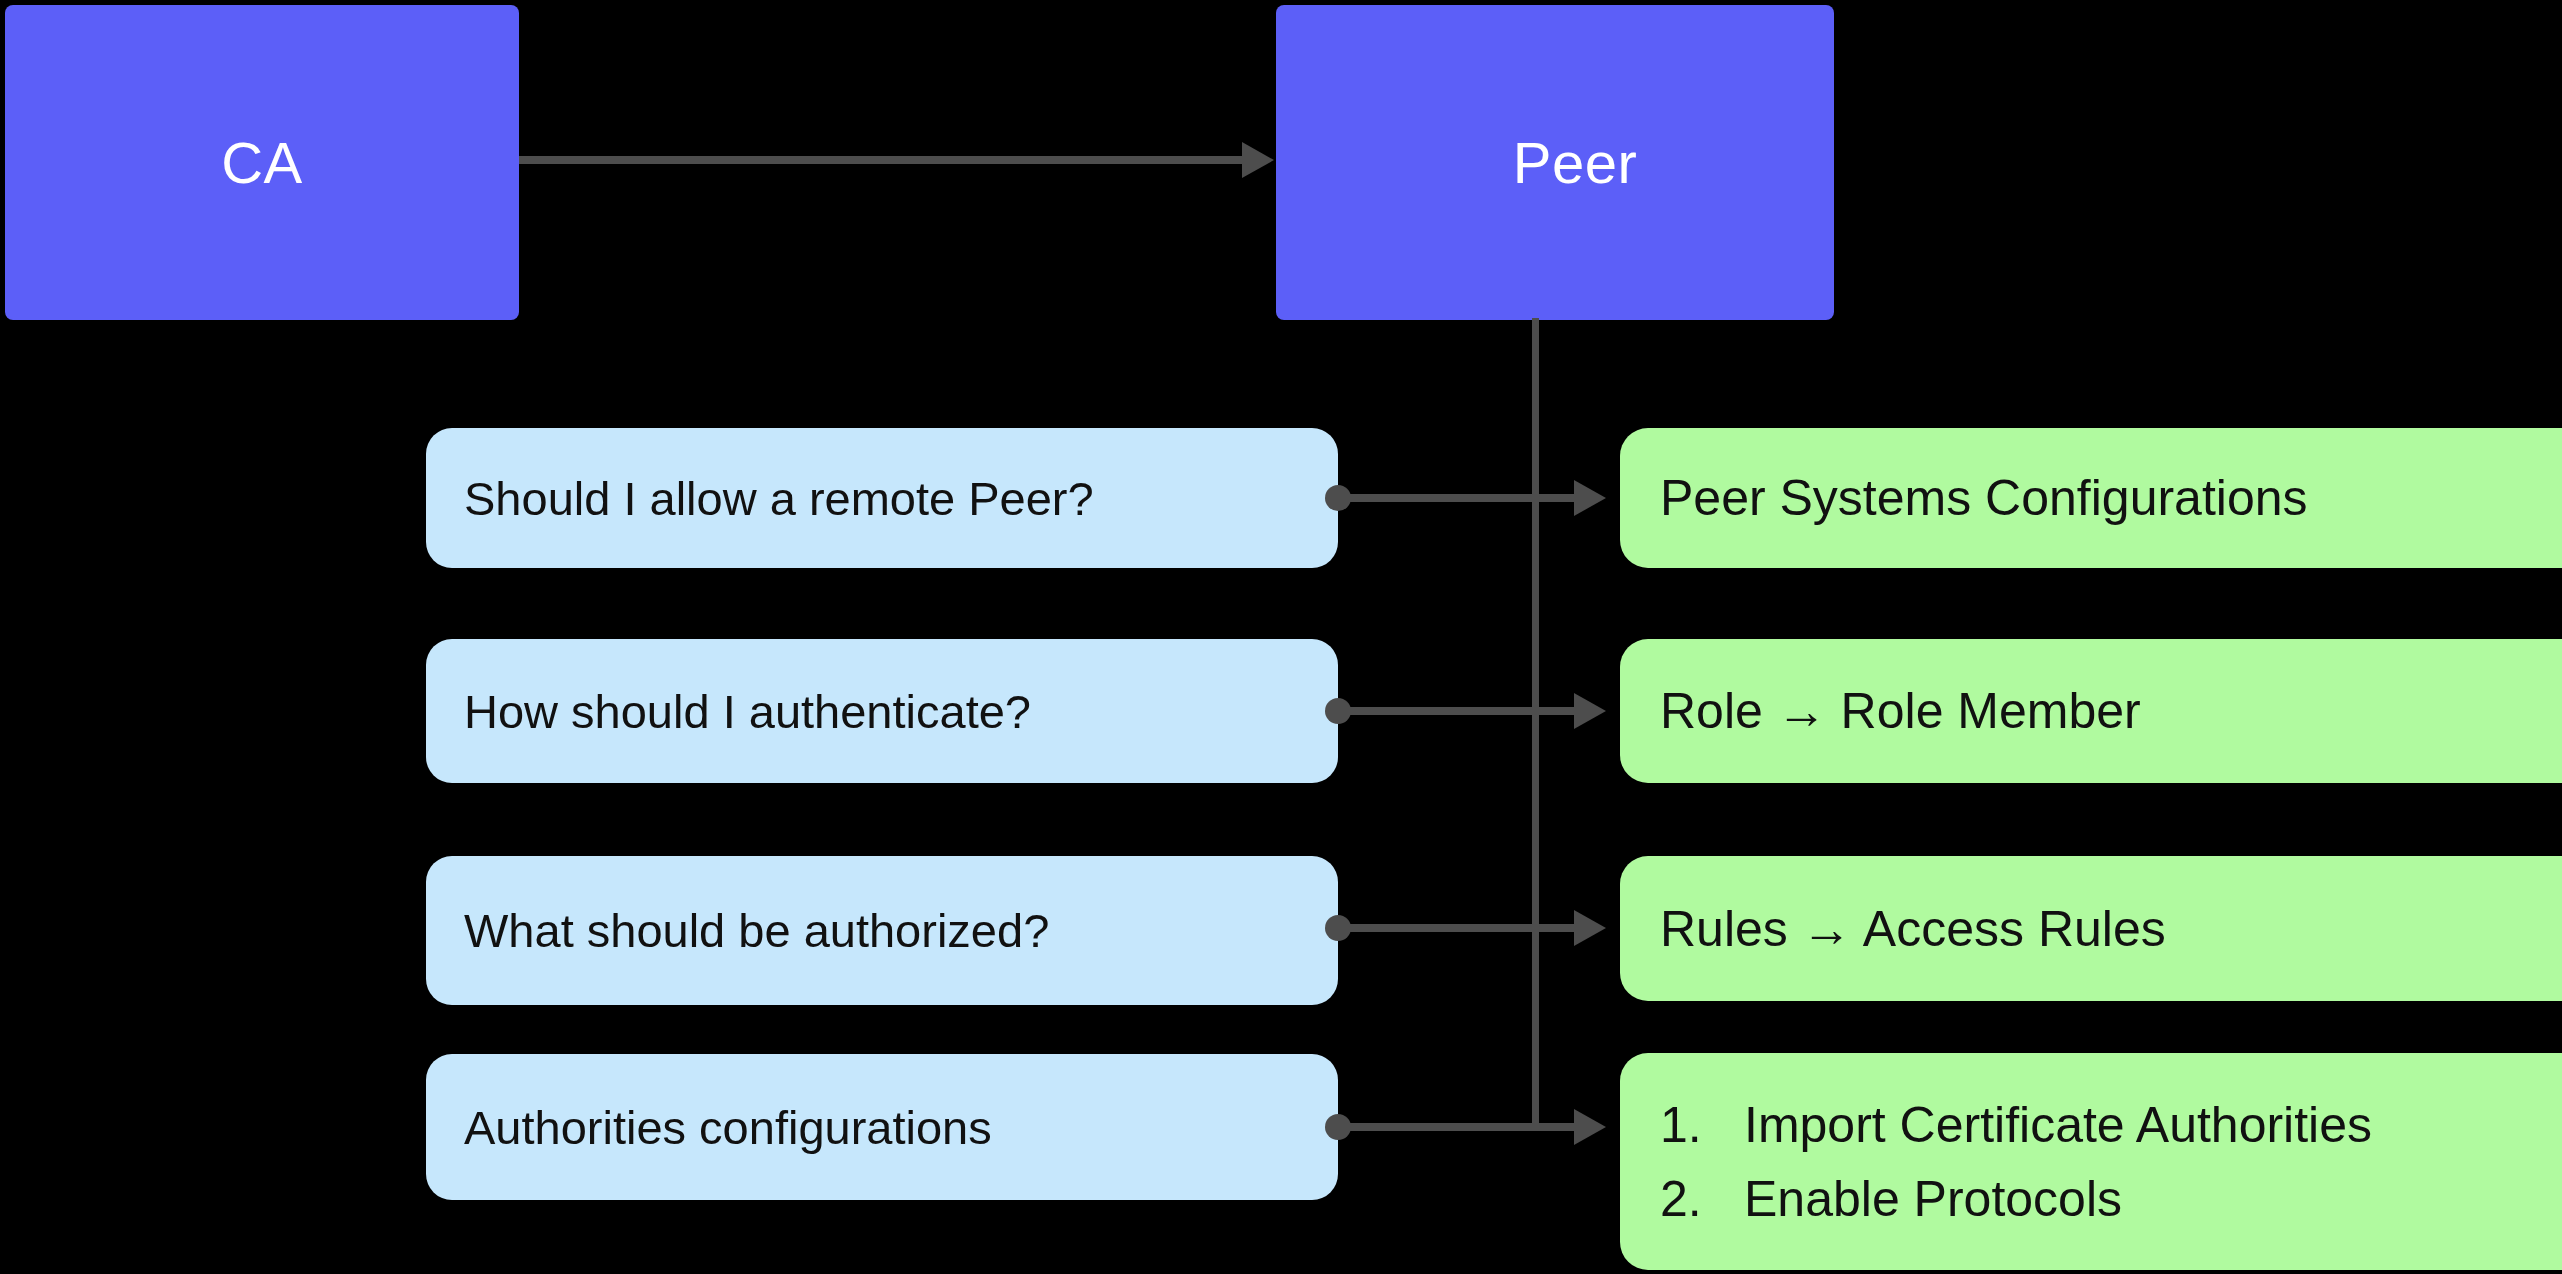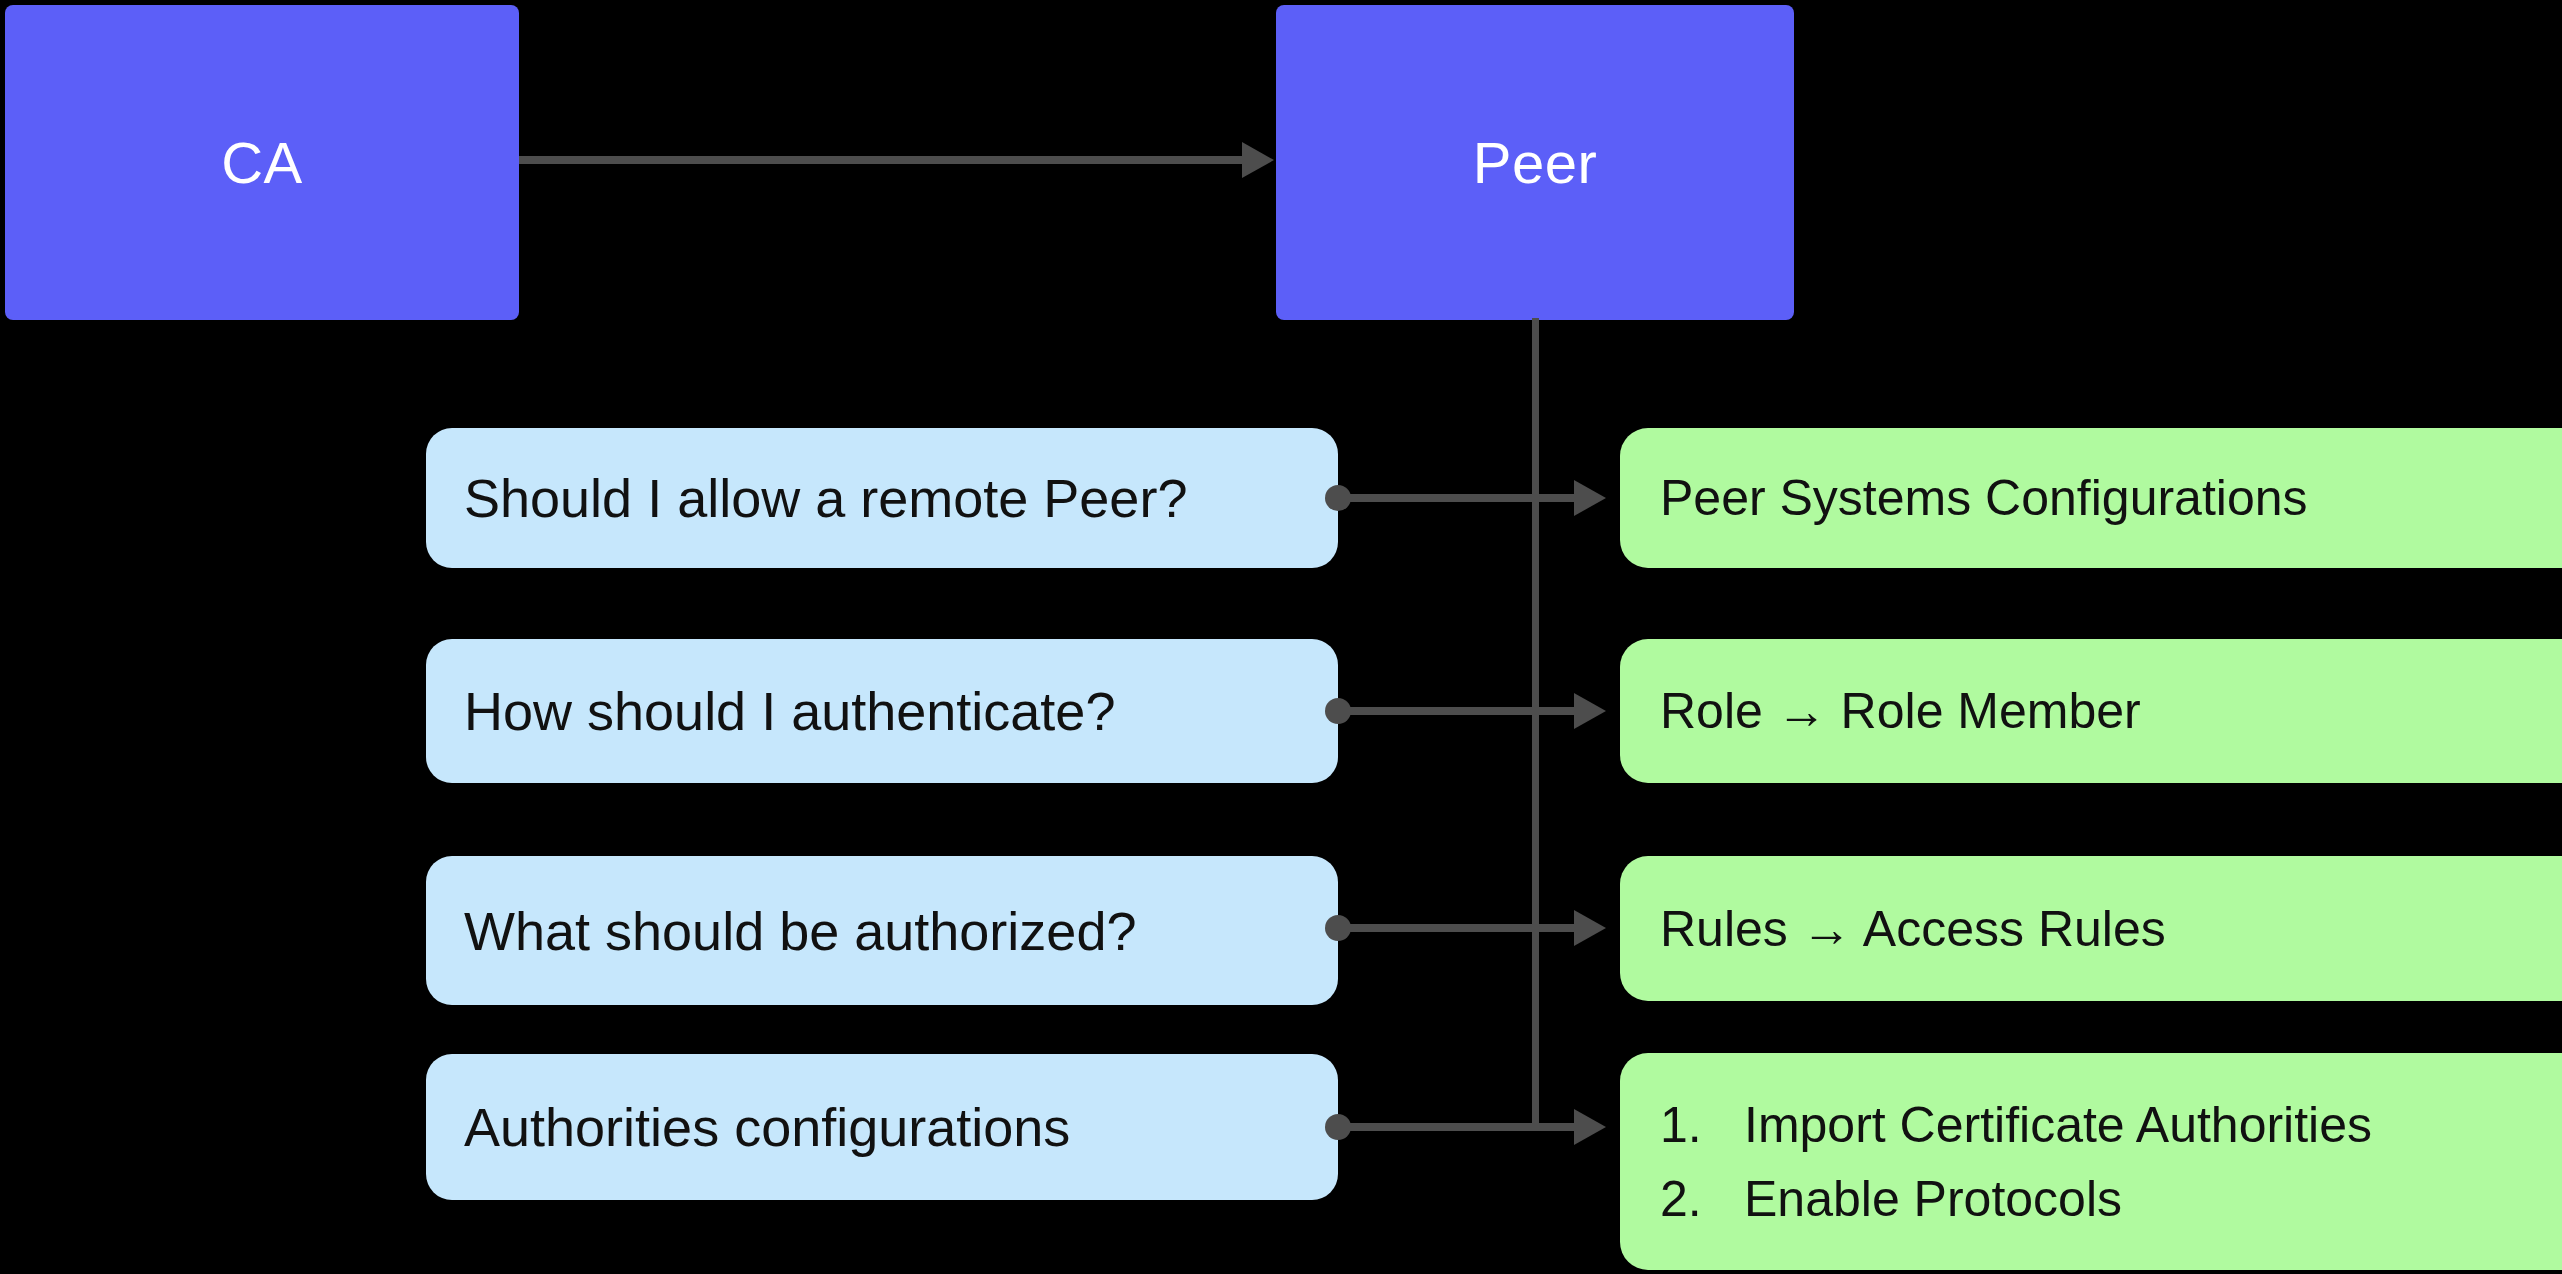--- a/index.html
+++ b/index.html
@@ -30,21 +30,21 @@
     position: absolute;
     left: 426px;
     width: 912px;
     background: var(--question, #c6e7fc);
     color: var(--text, #111);
     border-radius: 26px;
     display: flex;
     align-items: center;
     padding-left: 38px;
     box-sizing: border-box;
-    font-size: 54px;
+    font-size: 47px;
   }
   .abox {
     position: absolute;
     left: 1608px;
     width: 1106px;
     background: var(--answer, #b0fa9f);
     color: var(--text, #111);
     border-radius: 28px;
     display: flex;
     align-items: center;
@@ -89,21 +89,21 @@
 </style>
 </head>
 <body>
 
 <div class="canvas">
 
   <div class="node" style="left:5px; top:5px; width:514px; height:315px;">
     <span>CA</span>
   </div>
 
-  <div class="node" style="left:1276px; top:5px; width:518px; height:315px;">
+  <div class="node" style="left:1276px; top:5px; width:518px; height:315px;padding-left:40px;">
     <span>Peer</span>
   </div>
 
   <div class="hline" style="left:519px; top:156px; width:724px; height:8px;"></div>
   <div class="arrowhead" style="left:1242px; top:142px;"></div>
 
   <div class="vline" style="left:1532px; top:318px; width:7px; height:813px;"></div>
 
   <div class="qbox" style="top:428px; height:140px;">
     <span>Should I allow a remote Peer?</span>

